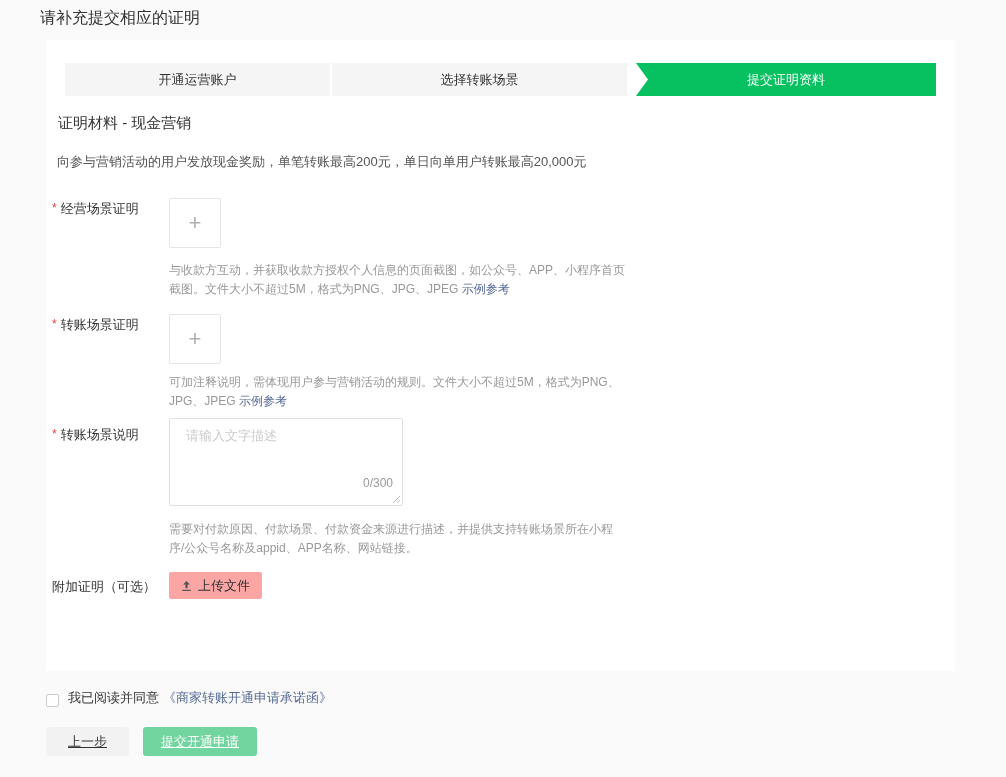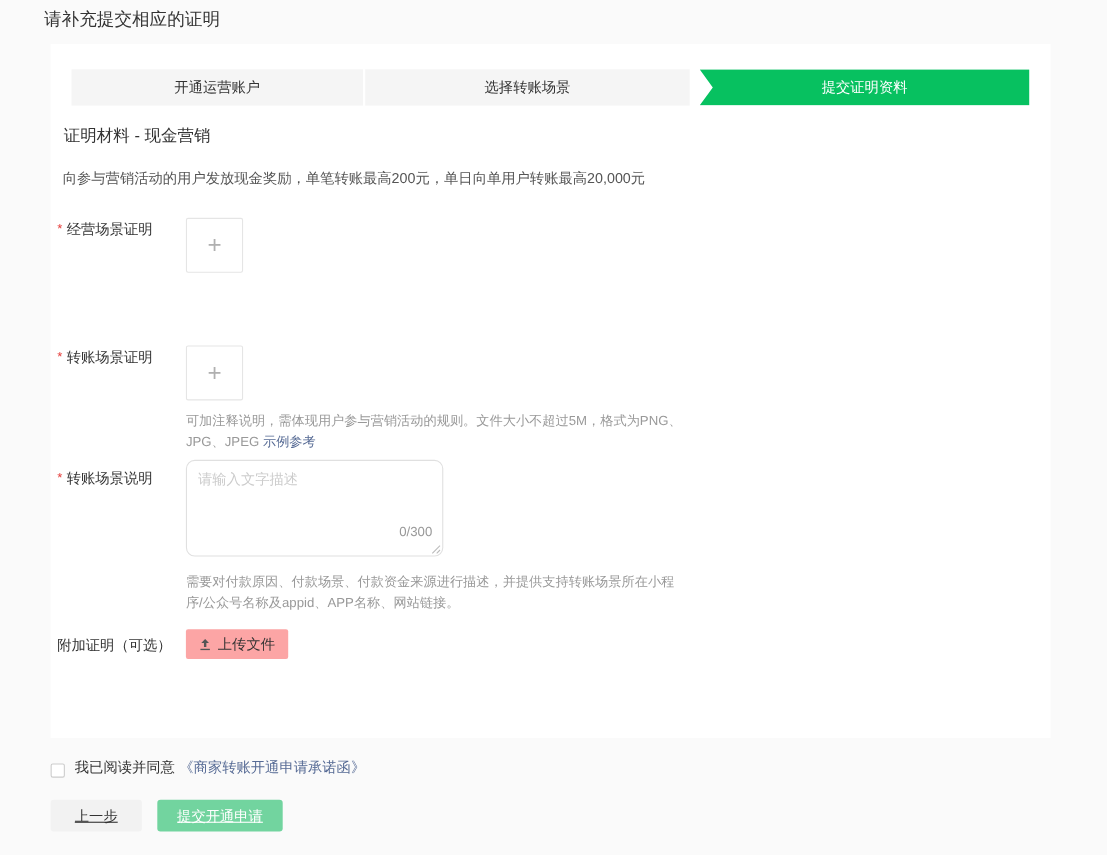--- a/index.html
+++ b/index.html
@@ -27,22 +27,22 @@
 
   .upload-box { position:absolute; left:123px; width:52px; height:50px; background:#fff;
     border:1px solid #e5e5e5; border-radius:2px; display:flex; align-items:center; justify-content:center;
     cursor:pointer; }
   .upload-box .plus { font-size:22px; font-weight:300; color:#b0b0b0; line-height:1; }
 
   .help { position:absolute; left:123px; width:458px; font-size:12px; color:#999; line-height:19px; }
   .help a { color:#576b95; text-decoration:none; cursor:pointer; }
 
   .textarea-wrap { position:absolute; left:123px; top:378px; width:234px; height:88px; }
-  .textarea-wrap textarea { width:100%; height:100%; border:1px solid #e0e0e0; border-radius:8px;
-    resize:none; outline:none; padding:8px 10px; font-size:13px; color:#333;
+  .textarea-wrap textarea { width:100%; height:100%; border:1px solid #e0e0e0; border-radius:2px;
+    resize:none; outline:none; padding:8px 16px; font-size:13px; color:#333;
     font-family:"Liberation Sans","DejaVu Sans",sans-serif; }
   .textarea-wrap textarea::placeholder { color:#ccc; }
   .char-counter { position:absolute; right:10px; bottom:16px; font-size:12px; color:#999; }
   .resize-handle { position:absolute; right:2px; bottom:2px; width:9px; height:9px; }
 
   .upload-file-btn { position:absolute; left:123px; top:532px; height:27px; padding:0 12px;
     background:#fca5a5; border:none; border-radius:2px; font-size:13px; color:#333;
     display:flex; align-items:center; gap:6px; cursor:pointer;
     font-family:"Liberation Sans","DejaVu Sans",sans-serif; }
 
@@ -78,20 +78,24 @@
     </div>
 
     <div class="section-title">证明材料 - 现金营销</div>
     <div class="section-desc">向参与营销活动的用户发放现金奖励，单笔转账最高200元，单日向单用户转账最高20,000元</div>
 
     <div class="row-label" style="top:160px">
       <span class="req">*</span><span>经营场景证明</span>
     </div>
     <div class="upload-box" style="top:158px">
       <span class="plus">+</span>
+    </div>
+    <div class="help" style="top:221px">
+      <span>与收款方互动，并获取收款方授权个人信息的页面截图，如公众号、APP、小程序首页截图。文件大小不超过5M，格式为PNG、JPG、JPEG</span>
+      <a>示例参考</a>
     </div>
 
     <div class="row-label" style="top:276px">
       <span class="req">*</span><span>转账场景证明</span>
     </div>
     <div class="upload-box" style="top:274px">
       <span class="plus">+</span>
     </div>
     <div class="help" style="top:333px">
       <span>可加注释说明，需体现用户参与营销活动的规则。文件大小不超过5M，格式为PNG、JPG、JPEG</span>

